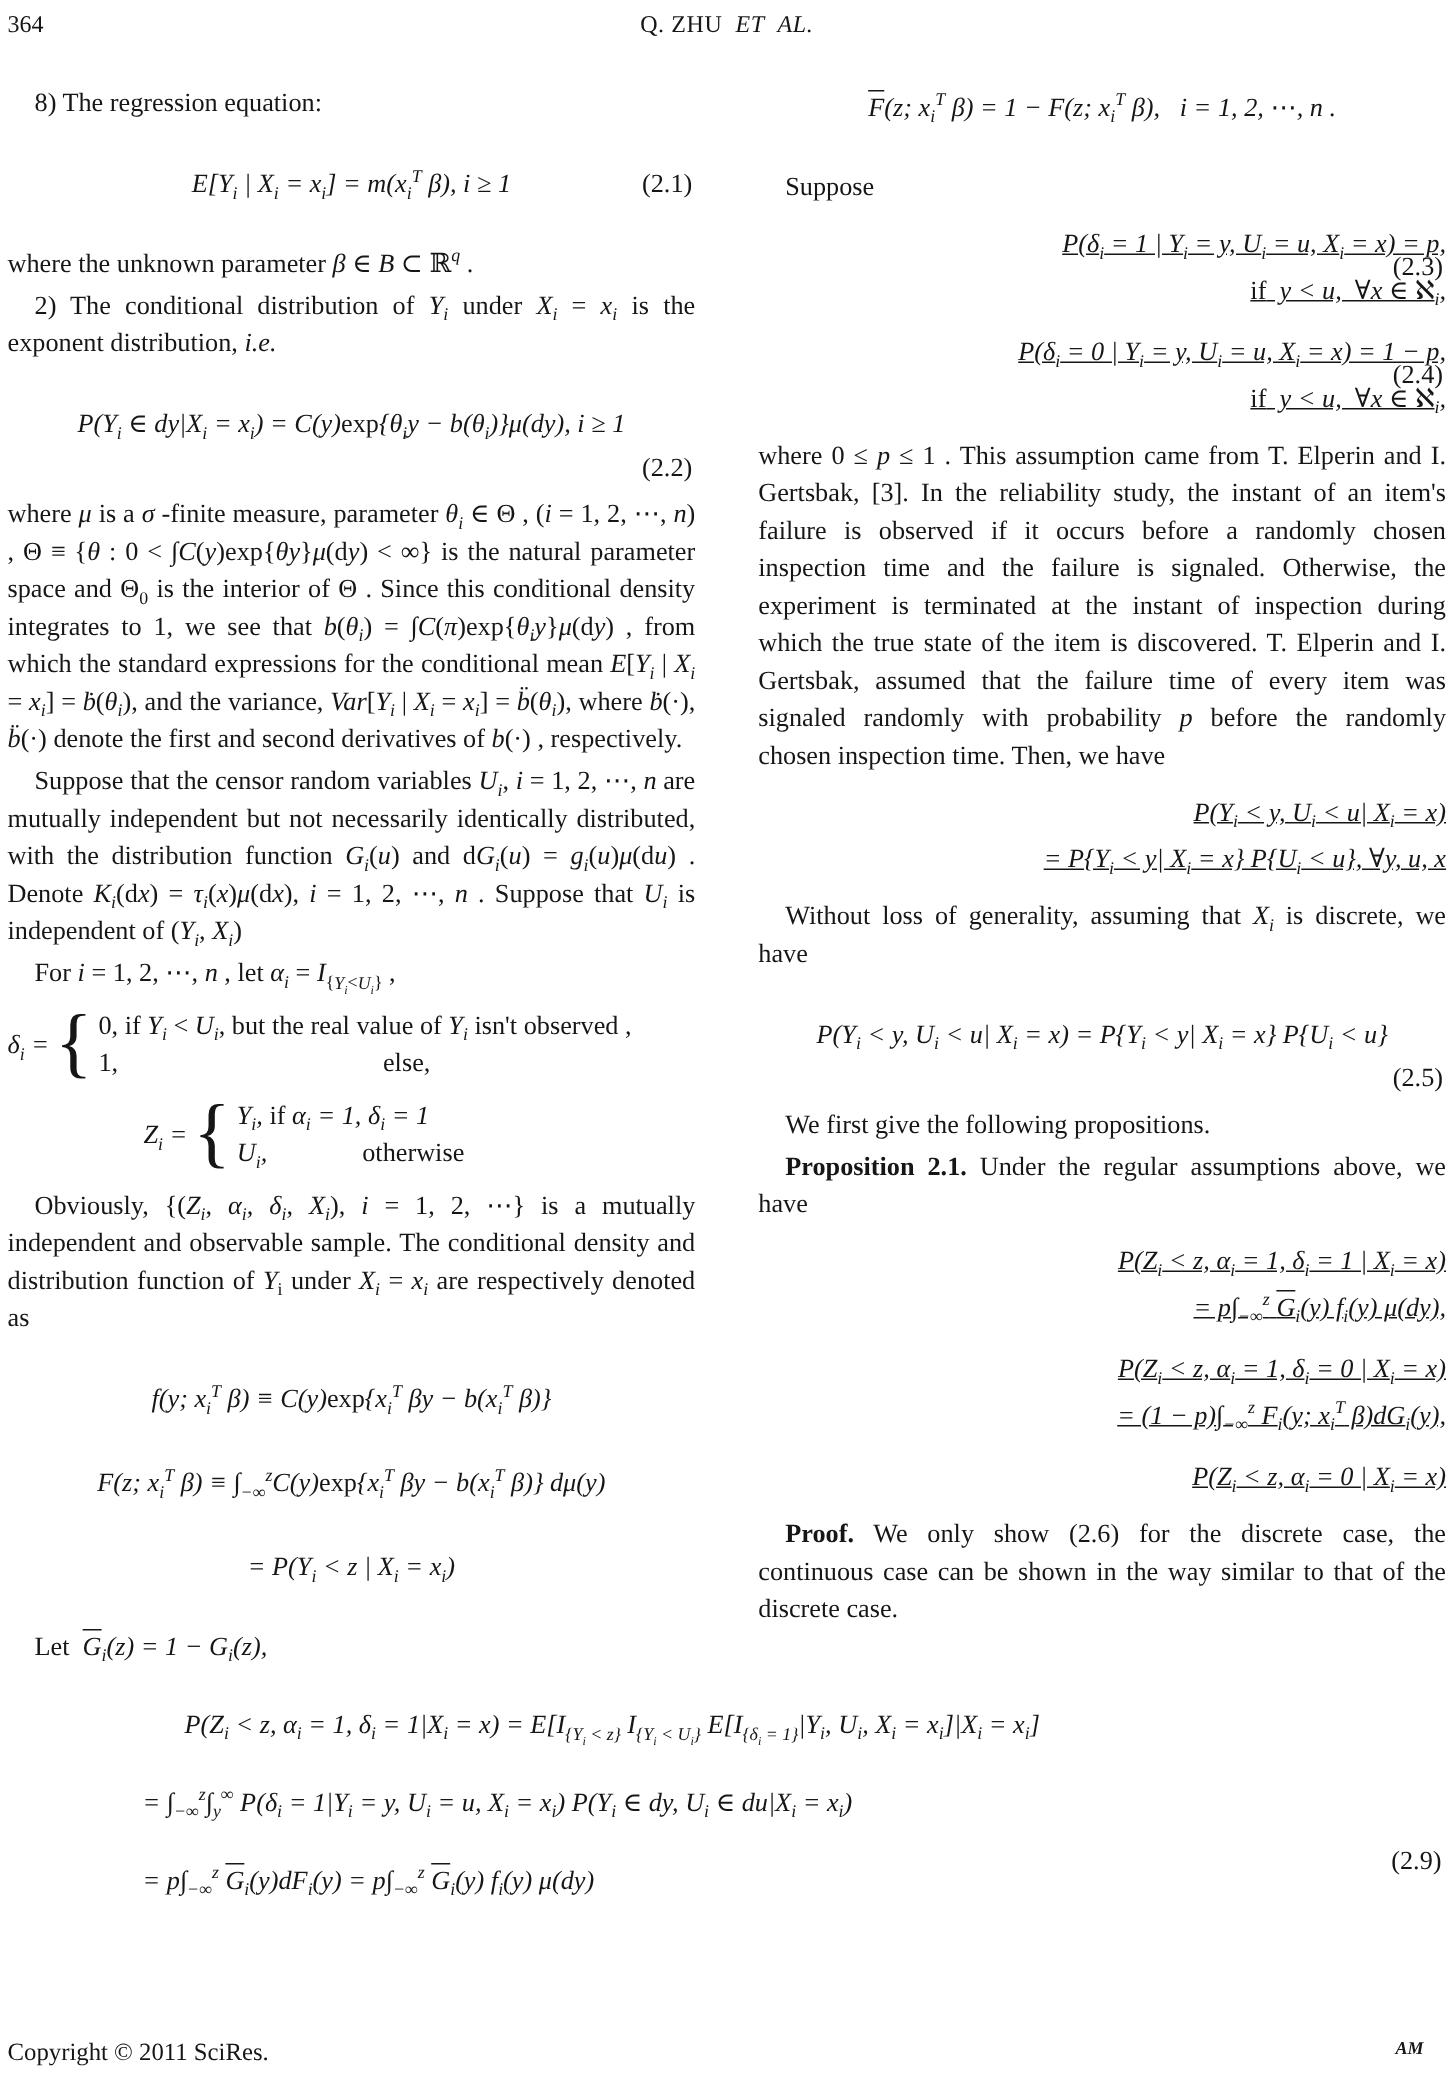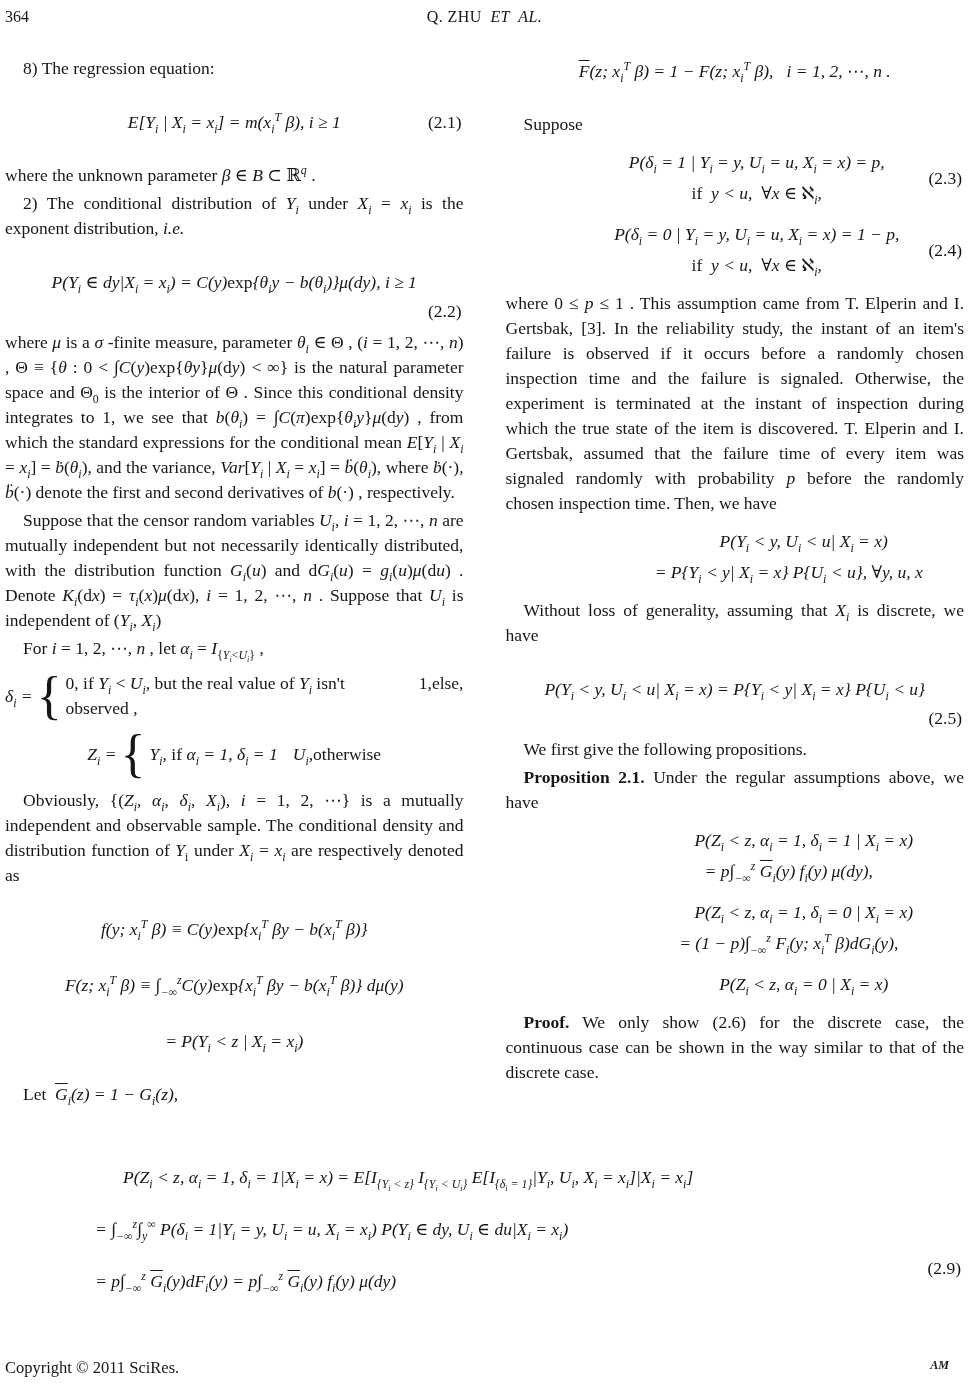--- a/index.html
+++ b/index.html
@@ -17,32 +17,32 @@
   p { margin:0; }
   .sp { margin-top:3px; }
   .indent { text-indent:18px; }
   .eq { font-style:italic; }
   .rm { font-style:normal; }
   .ov { text-decoration:overline; }
   sub, sup { font-size:68%; line-height:0; }
   .eqrow { position:relative; margin:26px 0; text-align:center; line-height:30px; }
   .eqnum { position:absolute; right:2px; top:50%; transform:translateY(-50%); font-style:normal; font-size:17.5px; }
   .eqnum-below { text-align:right; font-style:normal; margin:0 2px 6px 0; }
-  .eqmulti { position:relative; margin:10px 0; padding-left:44px; text-align:center; line-height:31px; }
+  .eqmulti { position:relative; margin:10px 0; padding-left:44px; text-align:right; line-height:31px;text-decoration:underline; }
   .eqmulti .l1 { margin-left:0; }
   .eqshift { margin-left:64px; }
   .eqshift .l1 { margin-left:30px; }
   .cases { display:flex; align-items:center; margin:10px 0; line-height:25px; text-align:left; }
   .cases .lhs { margin-right:4px; white-space:nowrap; }
   .brace { font-size:52px; line-height:0.9; font-weight:400; margin-right:4px; }
-  .cbody { display:flex; flex-direction:row; gap:15px;font-family:Liberation Serif, serif; }
+  .cbody { display:flex; flex-direction:column; gap:0;font-family:Liberation Serif, serif; }
   .c2 { display:flex; }
-  .c2 .mid { flex:1; text-align:right; }
+  .c2 .mid { flex:1; text-align:center; }
   .cases-center { width:fit-content; margin:10px auto; }
-  .bottom-block { position:absolute; left:0; top:1162px; width:969px; padding:0 30px 0 95px; box-sizing:border-box; font-size:17.5px; }
+  .bottom-block { position:absolute; left:0; top:1134px; width:969px; padding:0 30px 0 95px; box-sizing:border-box; font-size:17.5px; }
   .bline { line-height:30px; margin-bottom:22px; position:relative; }
   .bline.first { margin-left:28px; }
   .b-num { position:absolute; right:8px; top:96px; font-style:normal; }
   .ftr { position:absolute; left:5px; right:20px; bottom:8px; font-size:16.5px; display:flex; justify-content:space-between; }
   .am { font-weight:bold; font-style:italic; font-size:12px; }
 </style>
 </head>
 <body>
 
 <div class="page">

